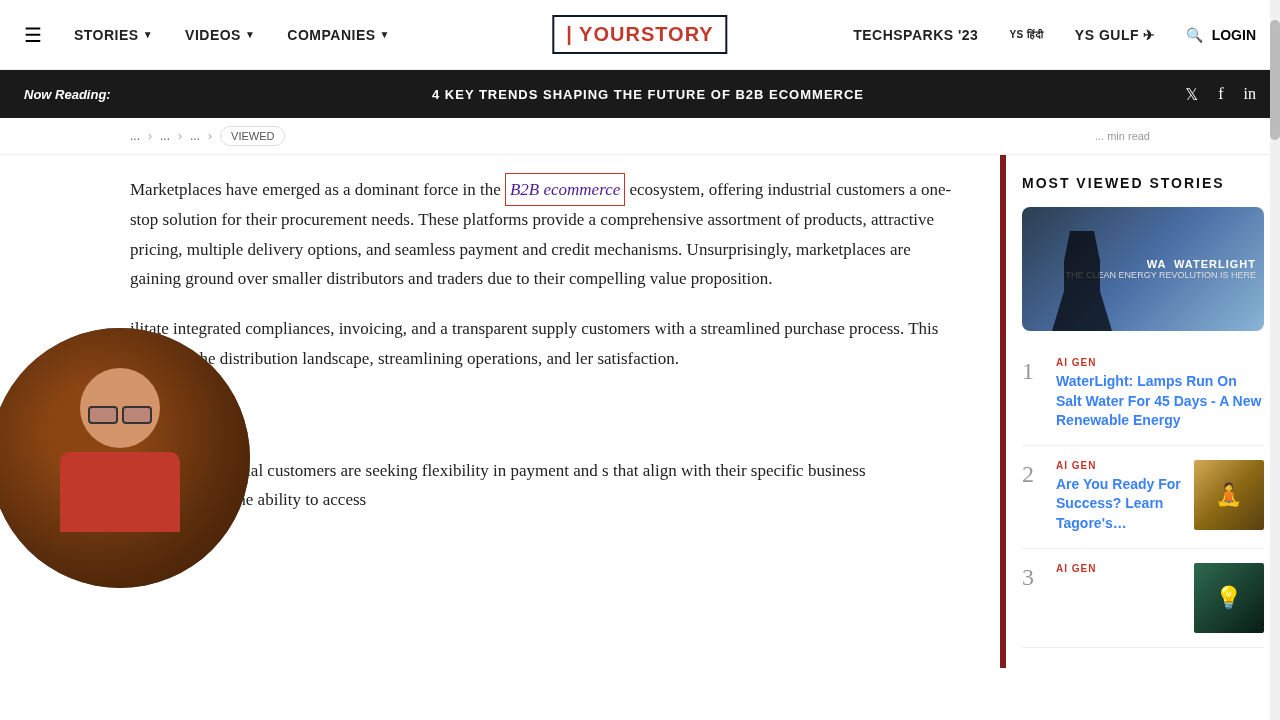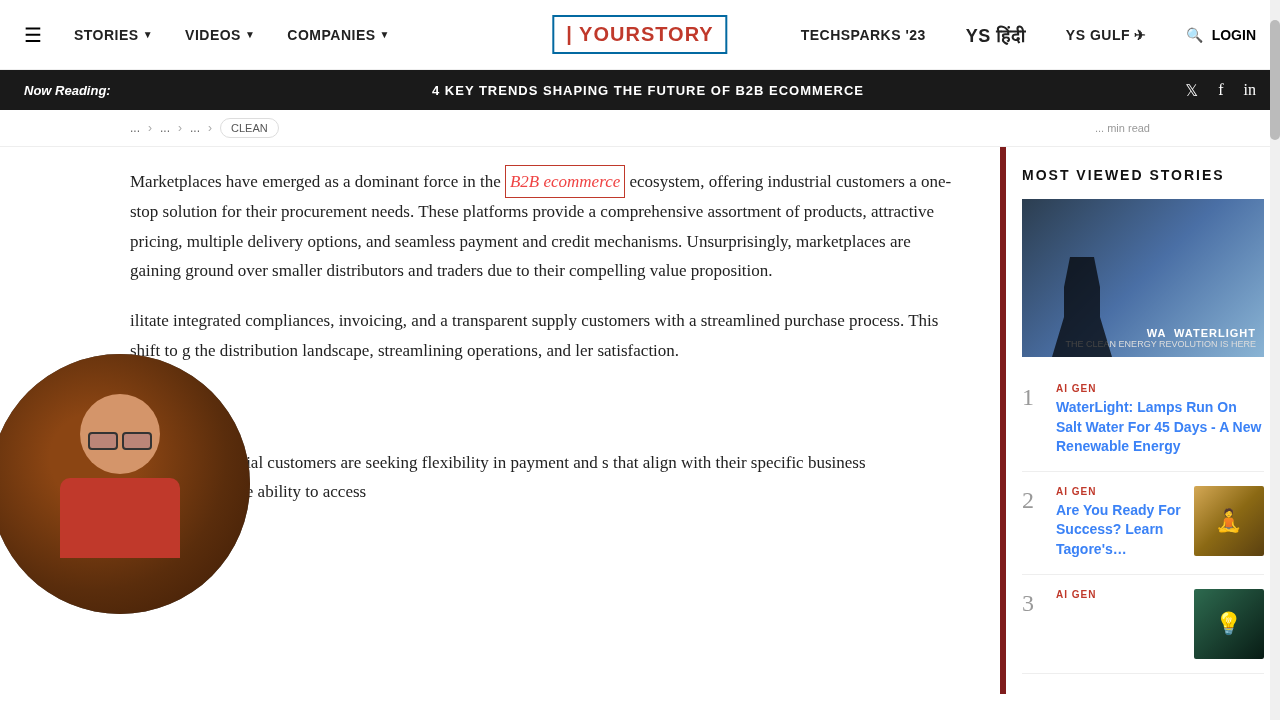--- a/index.html
+++ b/index.html
@@ -10,40 +10,40 @@
       display: flex;
       align-items: center;
       justify-content: space-between;
       padding: 0 24px;
       height: 70px;
       border-bottom: 1px solid #eee;
       position: relative;
     }
     .nav-left { display: flex; align-items: center; gap: 32px; }
     .nav-center { position: absolute; left: 50%; transform: translateX(-50%); }
-    .nav-right { display: flex; align-items: center; gap: 40px; }
+    .nav-right { display: flex; gap: 31px; }
 
     .hamburger-icon { font-size: 20px; cursor: pointer; }
 
     .nav-item {
       font-family: Arial, sans-serif;
       font-size: 14px;
       font-weight: 600;
       letter-spacing: 0.5px;
       color: #222;
       cursor: pointer;
       display: flex;
       align-items: center;
       gap: 4px;
       text-transform: uppercase;
     }
     .nav-item .chevron { font-size: 10px; }
 
     .logo-box {
-      border: 2px solid #0369a1;
+      border: 2px solid #0f172a;
       padding: 6px 12px;
       display: flex;
       align-items: center;
       justify-content: center;
     }
     .logo-text {
       font-family: Arial, sans-serif;
       font-size: 20px;
       font-weight: 900;
       color: #111;
@@ -54,42 +54,42 @@
     .nav-link {
       font-family: Arial, sans-serif;
       font-size: 14px;
       font-weight: 600;
       letter-spacing: 0.5px;
       color: #222;
       cursor: pointer;
       text-transform: uppercase;
       white-space: nowrap;
     }
-    .ys-hindi { font-size: 18px; }
+    .ys-hindi { font-size: 10px; }
     .ys-gulf { display: flex; align-items: center; gap: 4px; }
 
     .search-login {
       display: flex;
       align-items: center;
       gap: 8px;
       font-family: Arial, sans-serif;
       font-size: 14px;
       font-weight: 600;
       cursor: pointer;
     }
 
     
     .reading-bar {
       background: #1a1a1a;
       color: #fff;
       display: flex;
       align-items: center;
       justify-content: space-between;
       padding: 0 24px;
-      height: 40px;
+      height: 48px;
     }
     .now-reading {
       font-family: Arial, sans-serif;
       font-size: 13px;
       font-weight: 700;
       font-style: italic;
       color: #fff;
       white-space: nowrap;
     }
     .article-title-bar {
@@ -142,21 +142,21 @@
       color: #222;
     }
 
     .article-body p {
       margin-bottom: 20px;
     }
 
     .highlight-link {
       border: 1px solid #c0392b;
       padding: 6px 4px;
-      color: #ef4444;
+      color: #4c1d95;
       font-style: italic;
     }
 
     .subheading {
       font-family: Georgia, serif;
       font-size: 24px;
       font-weight: 700;
       color: #111;
       margin-top: 30px;
       margin-bottom: 10px;
@@ -235,28 +235,28 @@
       font-size: 14px;
       font-weight: 800;
       letter-spacing: 2px;
       color: #111;
       text-transform: uppercase;
       margin-bottom: 16px;
     }
 
     .sidebar-featured-img {
       width: 100%;
-      height: 158px;
+      height: 124px;
       background: linear-gradient(135deg, #2c3e50, #4a6fa5, #8ab4d4);
-      border-radius: 0;
+      border-radius: 8px;
       margin-bottom: 12px;
       position: relative;
       overflow: hidden;
       display: flex;
-      align-items: flex-end;
+      align-items: center;
       justify-content: flex-end;
     }
     .featured-img-overlay {
       padding: 8px;
       text-align: right;
     }
     .featured-img-logo {
       font-family: Arial, sans-serif;
       font-size: 11px;
       font-weight: 800;
@@ -430,21 +430,21 @@
   </div>
 </div>
 
 <div class="breadcrumb-bar">
   <span class="breadcrumb-item">...</span>
   <span class="breadcrumb-sep">›</span>
   <span class="breadcrumb-item">...</span>
   <span class="breadcrumb-sep">›</span>
   <span class="breadcrumb-item">...</span>
   <span class="breadcrumb-sep">›</span>
-  <span class="share-pill">CLEAN</span>
+  <span class="share-pill">VIEWED</span>
   <span style="flex:1"></span>
   <span style="font-size:11px;color:#999;">... min read</span>
 </div>
 
 <div class="main-layout">
 
   <div class="article-section">
 
     <div class="video-bubble">
       <div class="video-bubble-inner">

